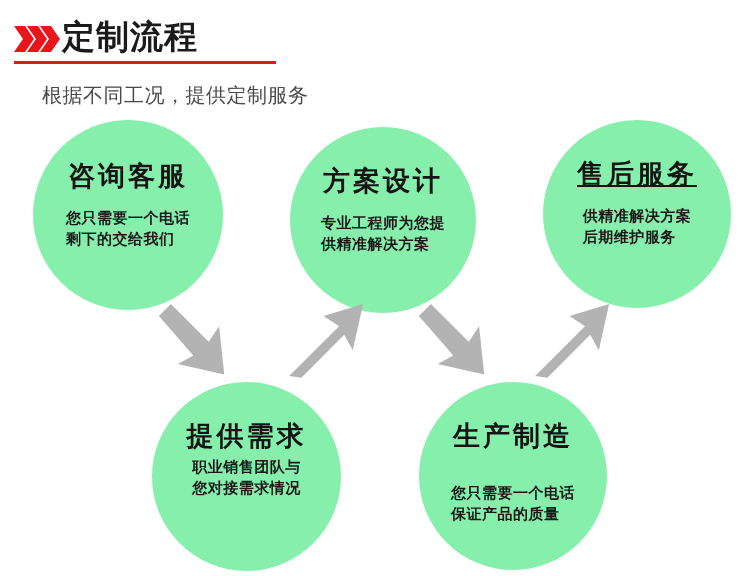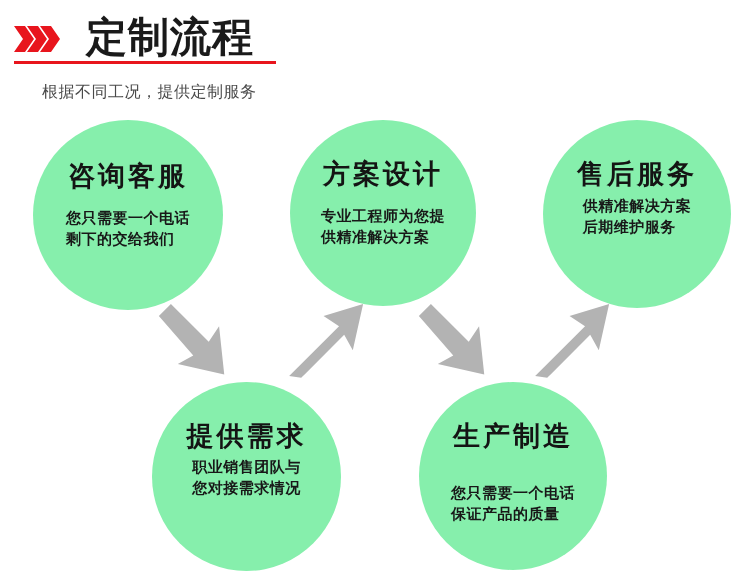--- a/index.html
+++ b/index.html
@@ -33,42 +33,41 @@
     position: absolute;
     left: 14px;
     top: 24px;
     width: 48px;
     height: 30px;
   }
   .title-text {
     position: absolute;
     left: 62px;
     top: 16px;
-    font-size: 41px;
+    font-size: 33px;
     font-weight: 700;
     color: #1a1a1a;
     letter-spacing: 1px;
     line-height: 42px;
     white-space: nowrap;
     font-family: "DejaVu Sans", "Liberation Sans", sans-serif;
-    margin-left: 24px;
   }
   .title-rule {
     position: absolute;
     left: 14px;
     top: 61px;
     width: 262px;
     height: 3px;
     background: #e8151d;
   }
   .subtitle-text {
     position: absolute;
     left: 42px;
     top: 82px;
-    font-size: 16px;
+    font-size: 20px;
     color: #4a4a4a;
     letter-spacing: 0.5px;
     white-space: nowrap;
     font-family: "DejaVu Sans", "Liberation Sans", sans-serif;
   }
 
   
   .node {
     position: absolute;
     border-radius: 50%;
@@ -93,28 +92,28 @@
     font-weight: 600;
     color: #181818;
     line-height: 21px;
     letter-spacing: 0.5px;
     white-space: nowrap;
     font-family: "DejaVu Serif", "Liberation Serif", serif;
   }
 
   
   #node-0 { left: 33px;  top: 120px; width: 190px; height: 190px; padding-top: 38px; }
-  #node-1 { left: 290px; top: 120px; width: 186px; height: 186px; padding-top: 36px; }
+  #node-1 { left: 290px; top: 127px; width: 186px; height: 186px; padding-top: 36px; }
   #node-2 { left: 543px; top: 120px; width: 188px; height: 188px; padding-top: 36px; }
   #node-3 { left: 152px; top: 382px; width: 189px; height: 189px; padding-top: 36px; }
   #node-4 { left: 419px; top: 382px; width: 188px; height: 188px; padding-top: 36px; }
 
   #node-0 .node-title { margin-bottom: 14px; }
   #node-1 .node-title { margin-bottom: 14px; }
-  #node-2 .node-title { margin-bottom: 4px; }
+  #node-2 .node-title { margin-bottom: 14px; text-decoration: underline; }
   #node-3 .node-title { margin-bottom: 3px; }
   #node-4 .node-title { margin-bottom: 29px; }
 
   
   .arrow {
     position: absolute;
     width: 86px;
     height: 86px;
   }
   #arrow-0 { left: 152px; top: 297px; }

